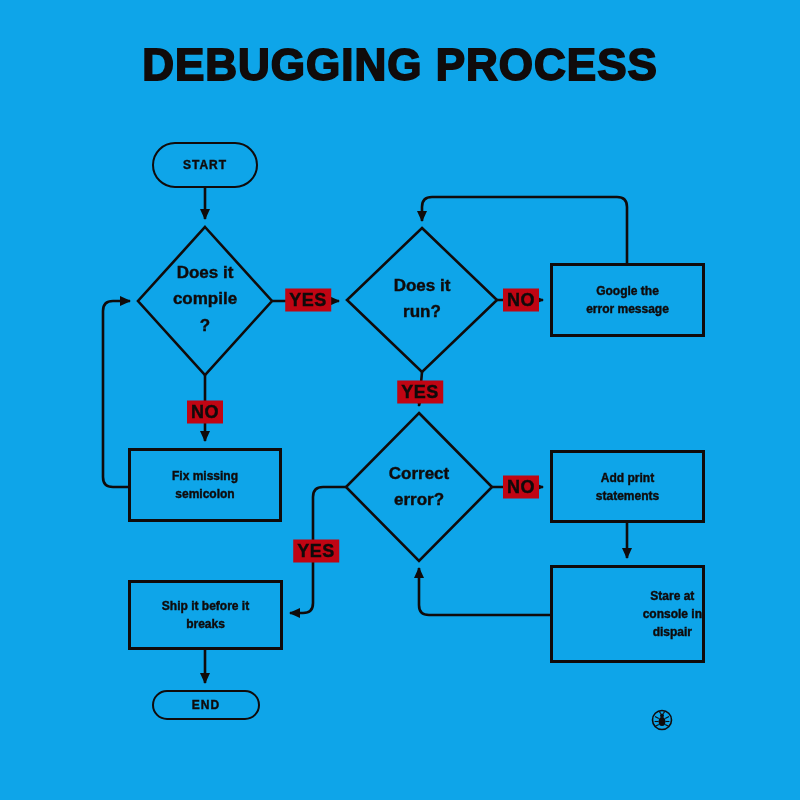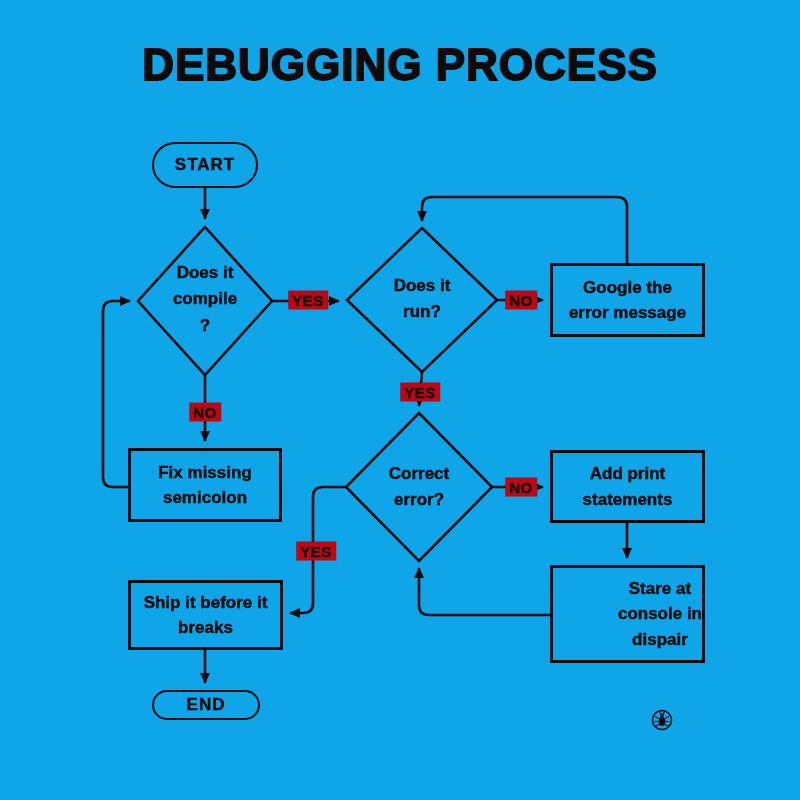--- a/index.html
+++ b/index.html
@@ -20,21 +20,21 @@
     letter-spacing:1px;
     -webkit-text-stroke:1.8px #100b0b;
     color:#100b0b;
   }
   svg.layer{position:absolute;left:0;top:0;}
   .node{
     position:absolute;
     display:flex;align-items:center;justify-content:center;
     text-align:center;
     font-weight:bold;
-    font-size:17px;
+    font-size:12px;
     line-height:1.5;
     white-space:pre-line;
     box-sizing:border-box;
     -webkit-text-stroke:0.4px #100b0b;
   }
   .rect-node{border:3px solid #100b0b;background:transparent;}
   .stadium{border:2.6px solid #100b0b;border-radius:26px;letter-spacing:1px;}
   .diamond-label{
     position:absolute;
     transform:translate(-50%,-50%);
@@ -44,21 +44,21 @@
     line-height:1.55;
     white-space:pre-line;
     -webkit-text-stroke:0.4px #100b0b;
   }
   .edge-label{
     position:absolute;
     transform:translate(-50%,-50%);
     background:#c00513;
     padding:1px 4px;
     font-weight:bold;
-    font-size:15px;
+    font-size:18px;
     letter-spacing:0.5px;
     -webkit-text-stroke:0.4px #100b0b;
   }
 </style>
 </head>
 <body>
 
 <div id="canvas">
 
   <div class="title">DEBUGGING PROCESS</div>

